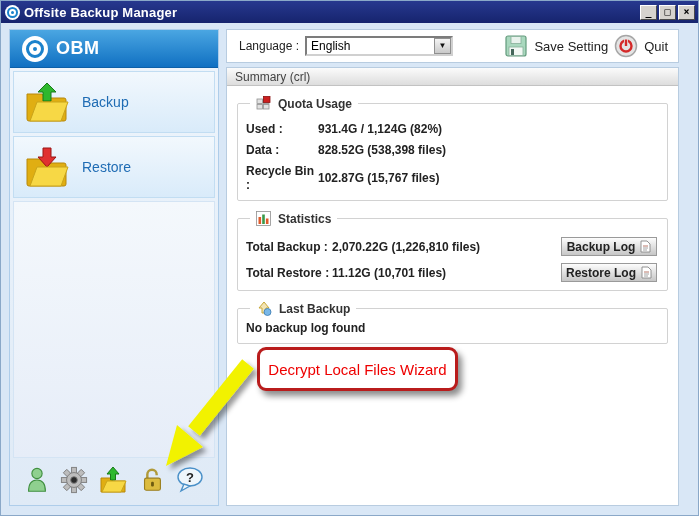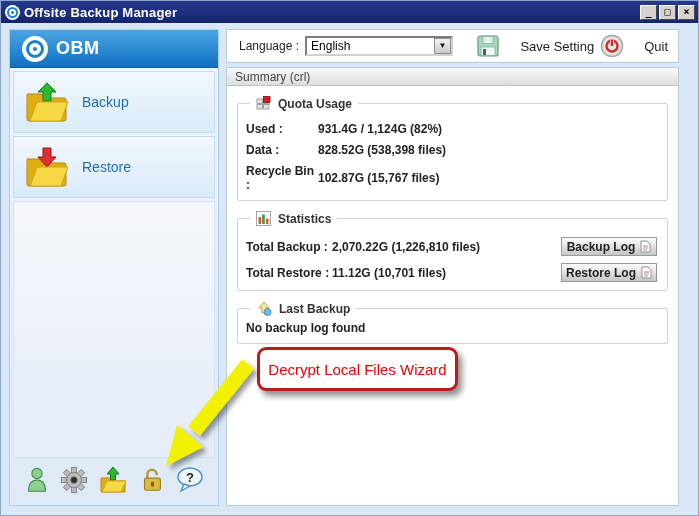--- a/index.html
+++ b/index.html
@@ -31,21 +31,21 @@
   .foot-icon { cursor:pointer; }
 
   
   .main { flex:1; display:flex; flex-direction:column; }
   .toolbar { height:34px; background:#fff; border:1px solid #b8cce0; display:flex; align-items:center; padding:0 10px 0 12px; gap:6px; }
   .lang-label { font-size:12px; color:#222; }
   .combo { width:148px; height:20px; border:2px inset #d0d0d0; background:#fff; display:flex; align-items:center; cursor:pointer; }
   .combo-value { flex:1; font-size:12px; padding:0 4px; color:#000; }
   .combo-btn { width:17px; height:16px; background:linear-gradient(#f4f4f4,#c9c9c9); border:1px solid #909090; font-size:8px; line-height:14px; text-align:center; color:#111; }
   .tool-spacer { flex:1; }
-  .tool-item { display:flex; align-items:center; gap:20px; cursor:pointer; }
+  .tool-item { display:flex; align-items:center; gap:6px; cursor:pointer; }
   .tool-label { font-size:13px; color:#222; }
 
   .content-panel { flex:1; margin-top:4px; background:#fff; border:1px solid #b8cce0; display:flex; flex-direction:column; }
   .panel-header { height:18px; background:linear-gradient(#fbfbfb,#dddddd); border-bottom:1px solid #c2c2c2; font-size:12px; color:#444; padding:2px 8px; }
 
   fieldset { border:1px solid #d2d2d2; border-radius:2px; margin:10px 10px 0 10px; padding:4px 8px 8px 8px;font-weight:bold; }
   legend { display:flex; align-items:center; gap:7px; padding:0 6px; margin-left:4px; font-size:12px; color:#333; }
   .frow { display:flex; align-items:center; margin-top:7px; font-size:12px; color:#222; }
   .frow-label { width:72px; flex:0 0 auto; }
   .frow-label.wide { width:86px; }

